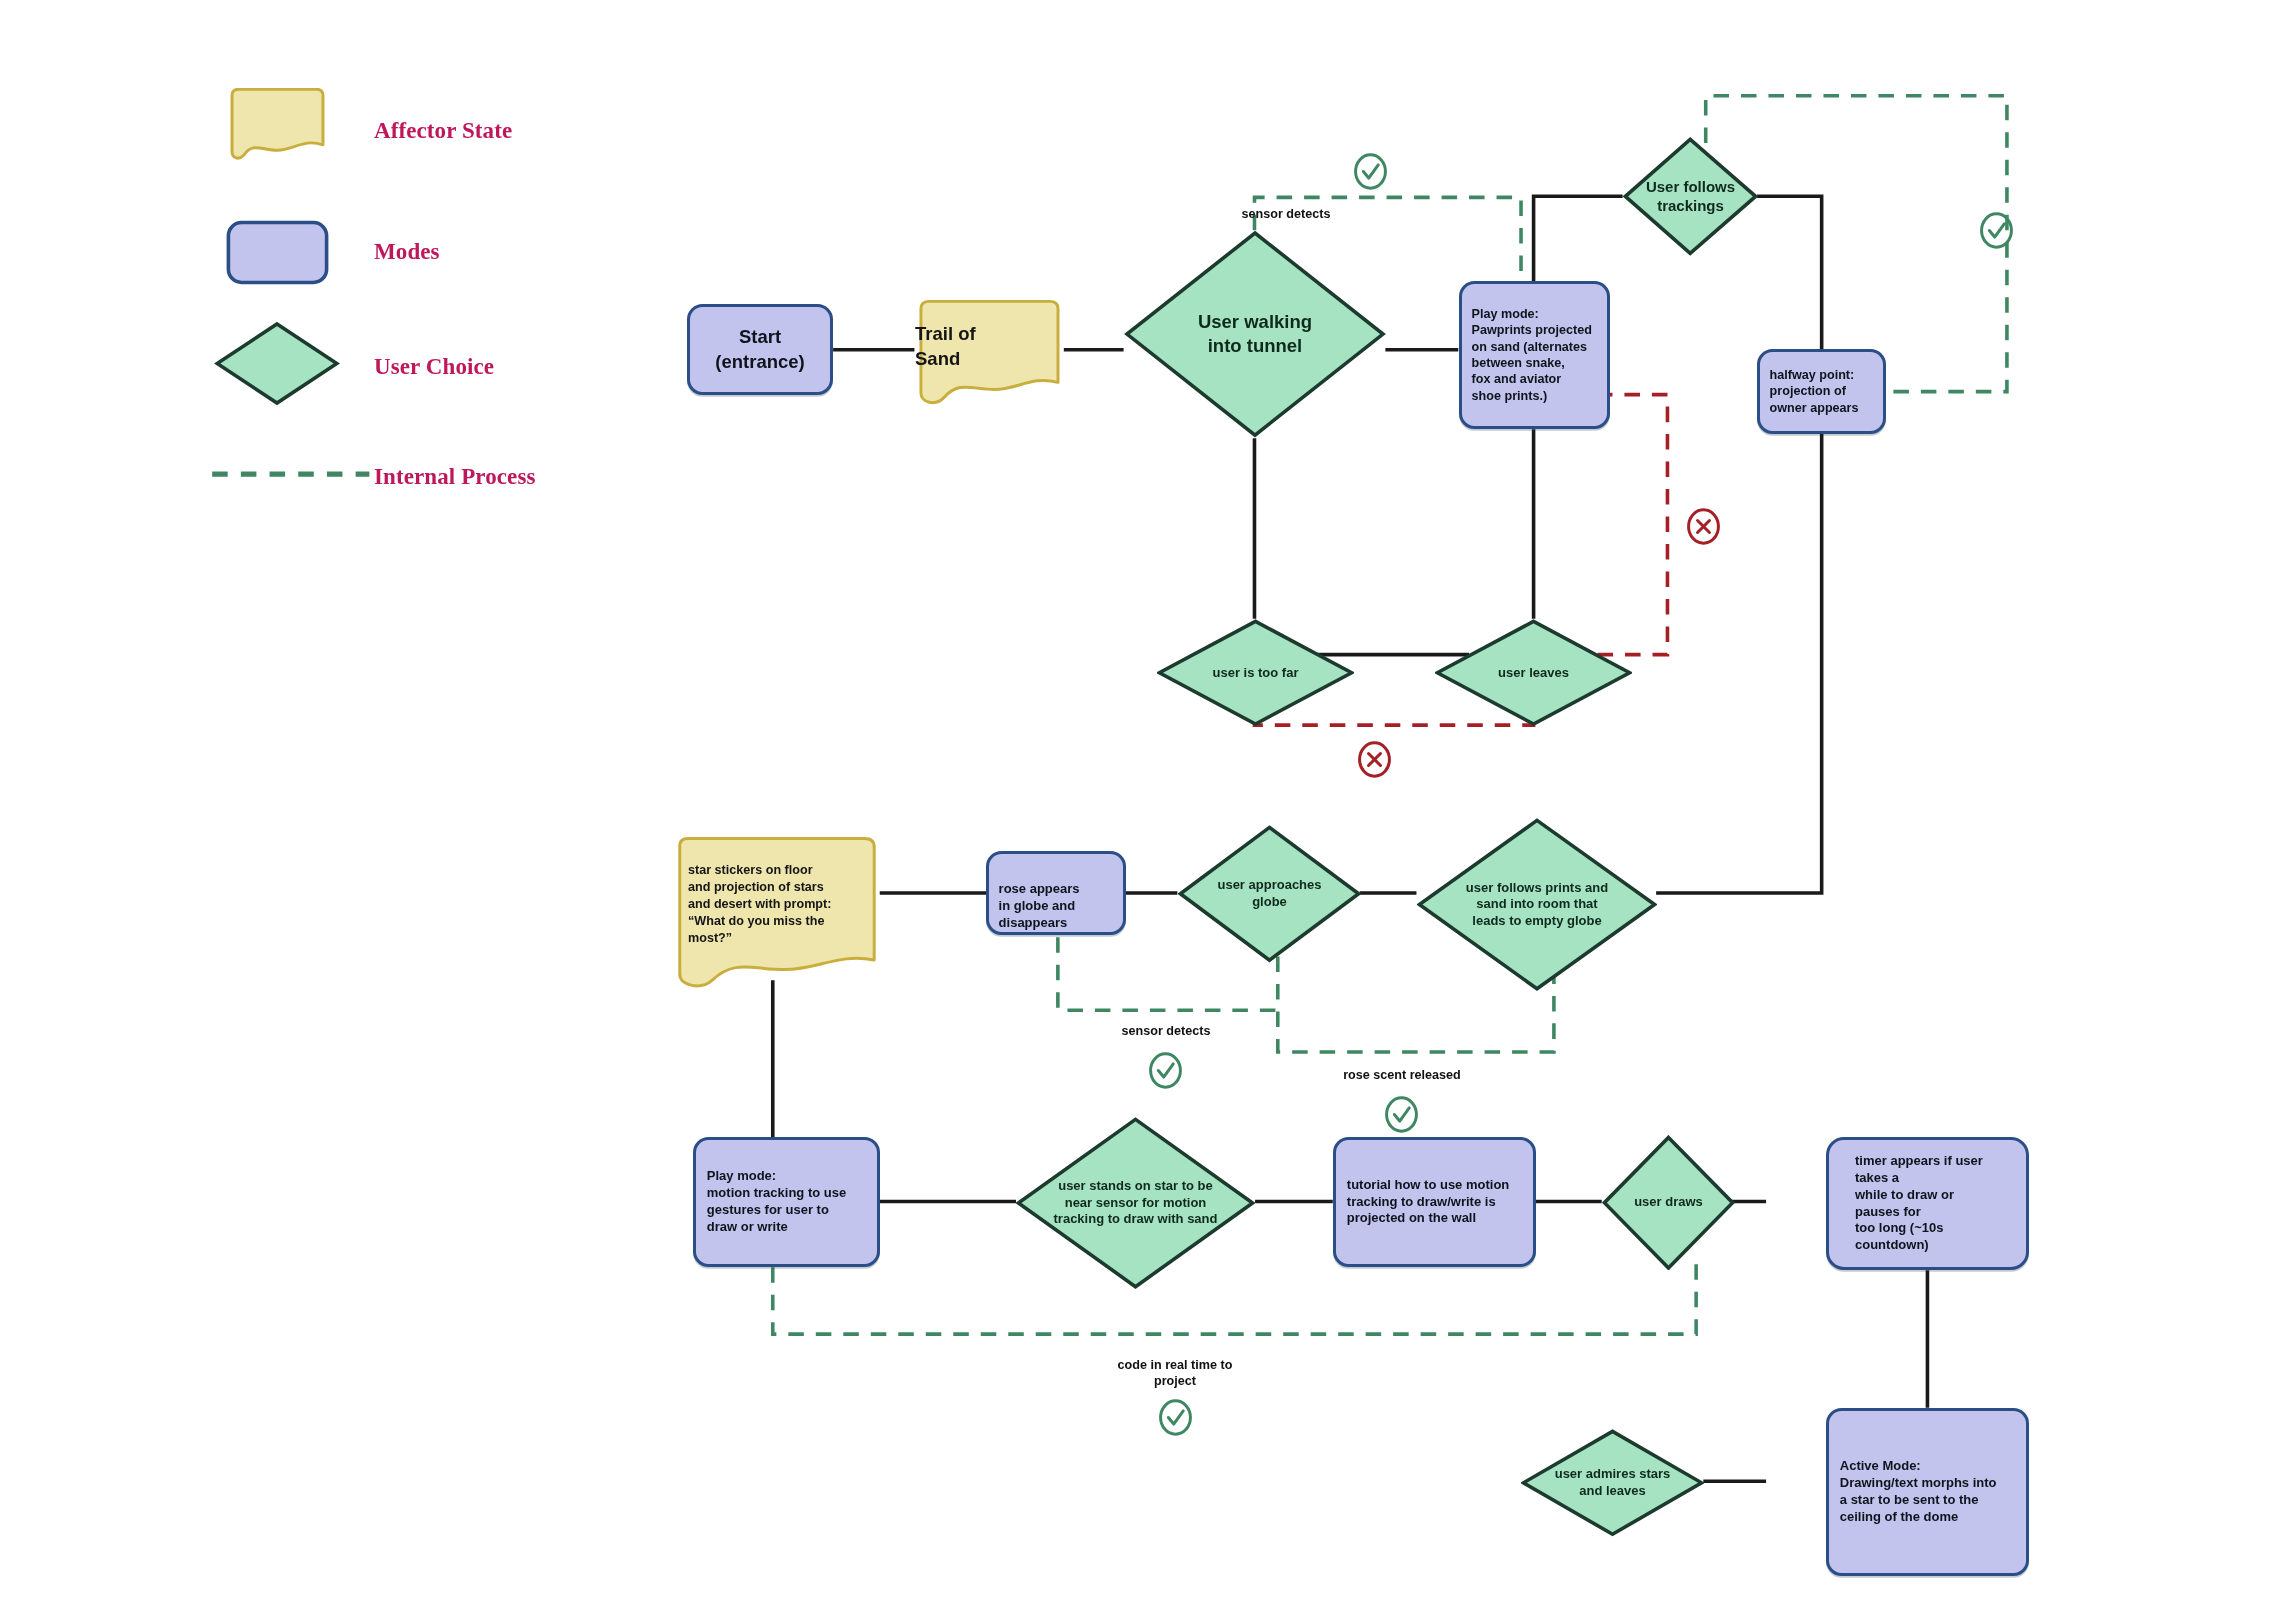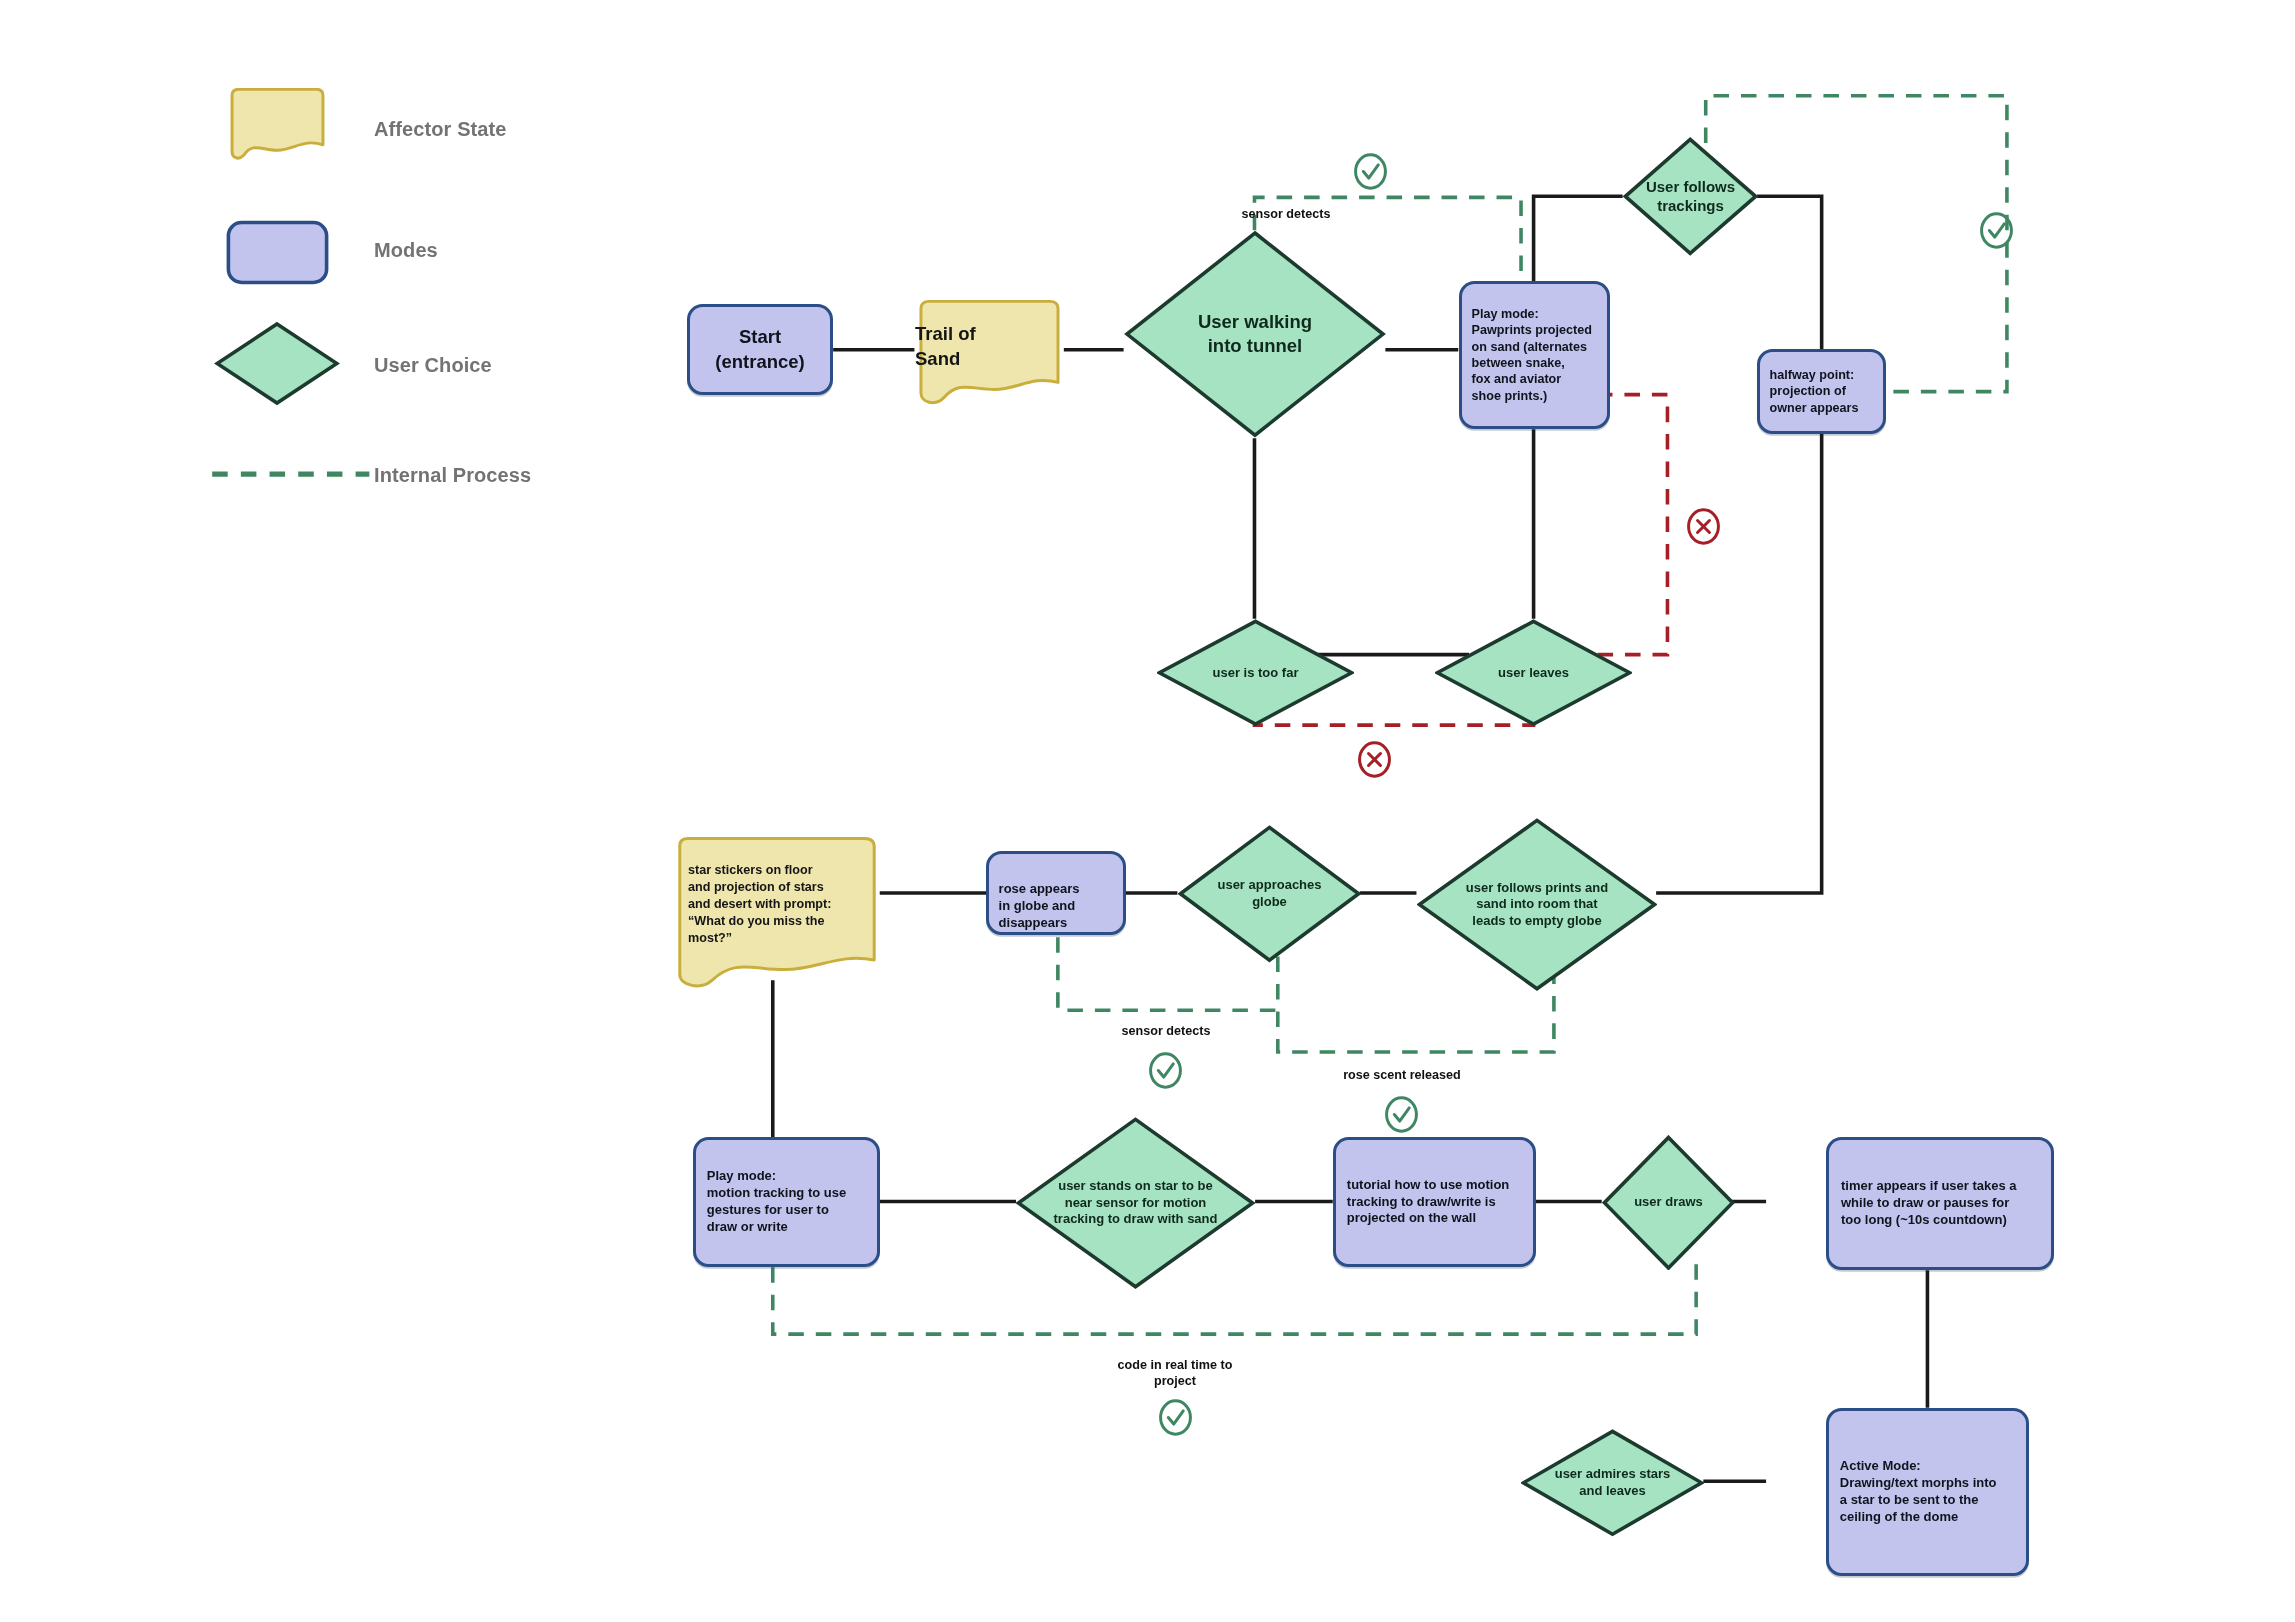--- a/index.html
+++ b/index.html
@@ -27,22 +27,22 @@
   
   .affector{background:transparent;}
   .affector .ashape{position:absolute;inset:0;}
   .affector .txt{position:relative;z-index:2;font-weight:bold;color:#151515;line-height:1.34;}
 
   
   .c-center{align-items:center;justify-content:center;text-align:center;}
   .c-left{align-items:center;justify-content:flex-start;text-align:left;}
 
   
-  .legend-label{position:absolute;font-weight:bold;color:#737373;
-                font-size:20px;letter-spacing:0.1px;}
+  .legend-label{position:absolute;font-weight:bold;color:#be185d;
+                font-size:23px;letter-spacing:0.1px;font-family:Liberation Serif, serif;}
 
   
   .edge-label{position:absolute;font-weight:bold;font-size:12.6px;color:#111;
               text-align:center;line-height:1.30;}
 
   
   .status-ico{position:absolute;}
 </style>
 </head>
 <body>
@@ -251,21 +251,21 @@
 projected on the wall</div>
   </div>
 
   <div class="node choice" style="left:1602px;top:1135px;width:133px;height:135px;">
     <svg class="dshape" viewBox="0 0 222 226" preserveAspectRatio="none">
       <polygon points="111,4 218,113 111,222 4,113" fill="#a5e3c2" stroke="#1d3a2e" stroke-width="6"></polygon>
     </svg>
     <div class="txt" style="font-size:13px;white-space:pre-line;">user draws</div>
   </div>
 
-  <div class="node mode c-left" style="left:1826px;top:1137px;width:228px;height:133px;padding:0 12px;">
+  <div class="node mode c-left" style="left:1826px;top:1137px;width:203px;height:133px;padding:0 26px;border-radius:18px;">
     <div class="txt" style="font-size:13px;white-space:pre-line;">timer appears if user takes a
 while to draw or pauses for
 too long (~10s countdown)</div>
   </div>
 
   <div class="node choice" style="left:1521px;top:1429px;width:183px;height:108px;">
     <svg class="dshape" viewBox="0 0 306 180" preserveAspectRatio="none">
       <polygon points="153,4 302,90 153,176 4,90" fill="#a5e3c2" stroke="#1d3a2e" stroke-width="6"></polygon>
     </svg>
     <div class="txt" style="font-size:13px;white-space:pre-line;">user admires stars

